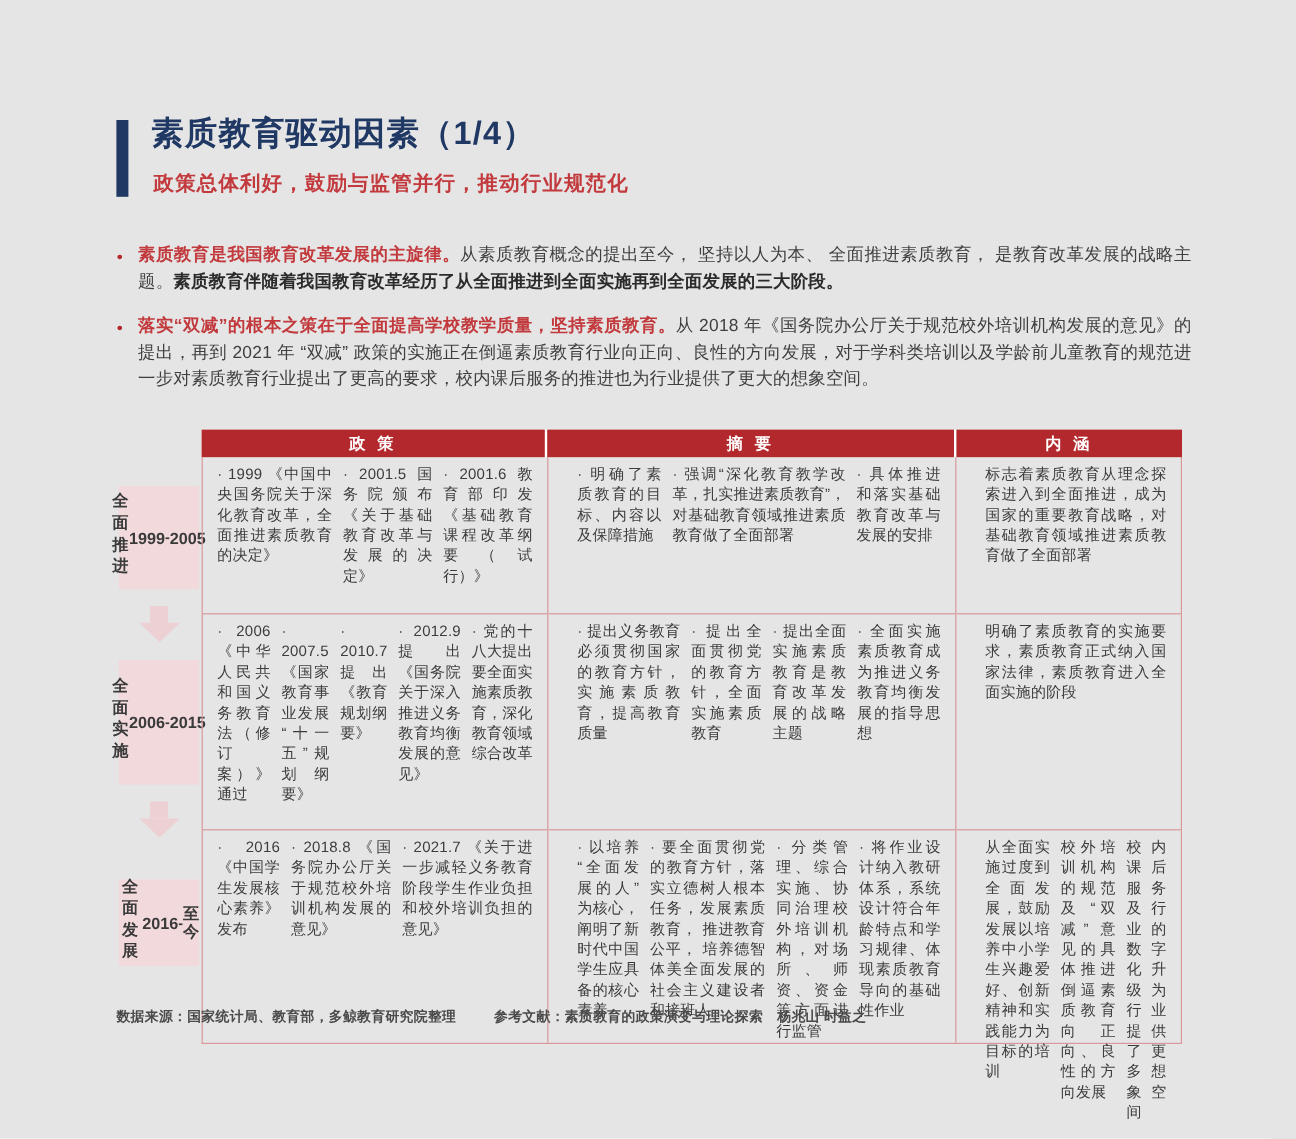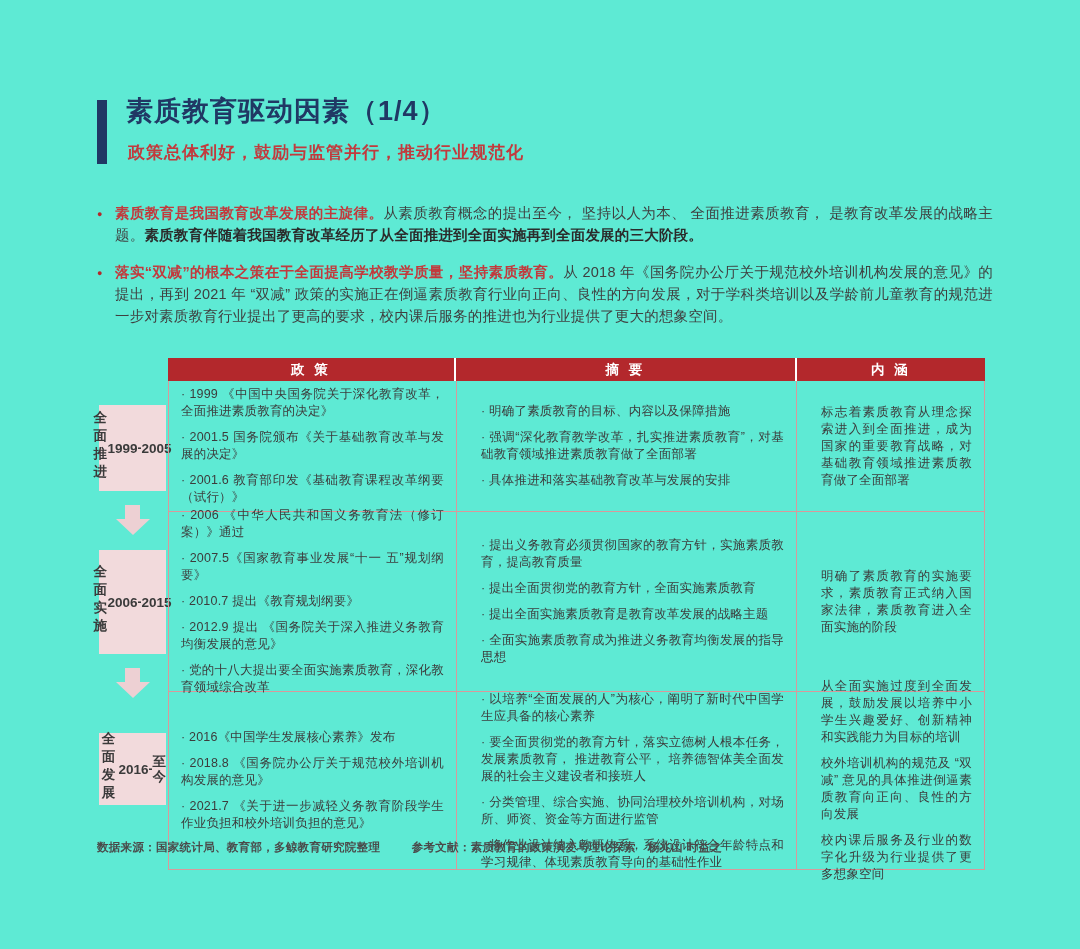--- a/index.html
+++ b/index.html
@@ -1,17 +1,17 @@
 <!DOCTYPE html>
 <html lang="zh"><head>
 <meta charset="utf-8">
 <style>
   html,body{margin:0;padding:0;background:#ffffff;}
   .slide{
-    position:relative;width:1080px;height:949px;background:#5eead4;overflow:hidden;
+    position:relative;width:1080px;height:949px;background:#e5e5e5;overflow:hidden;
     font-family:"Liberation Sans","DejaVu Sans",sans-serif;color:#3f3f3f;
   }
   
   .accent-bar{position:absolute;left:97px;top:100px;width:10px;height:64px;background:#203864;}
   .page-title{
     position:absolute;left:126px;top:93px;margin:0;
     font-size:27px;font-weight:bold;color:#203864;letter-spacing:1px;
   }
   .page-subtitle{
     position:absolute;left:128px;top:141px;margin:0;
@@ -47,21 +47,21 @@
   .th{
     background:#b3282c;color:#ffffff;font-weight:bold;font-size:13.5px;letter-spacing:3px;
     display:flex;align-items:center;justify-content:center;
   }
   .th.c1{width:286px;} .th.c2{width:339px;} .th.c3{flex:1;}
   .tbody{border:1px solid #d9999b;border-top:none;box-sizing:border-box;}
   .trow{display:flex;box-sizing:border-box;}
   .trow + .trow{border-top:1px solid #d9999b;}
   .r1{height:130px;} .r2{height:180px;} .r3{height:178px;}
   .td{
-    box-sizing:border-box;display:flex;flex-direction:column;justify-content:center;
+    box-sizing:border-box;display:flex;flex-direction:row;justify-content:center;
     padding:6px 12px;gap:9px;
   }
   .td + .td{border-left:1px solid #d9999b;padding-left:24px;}
   .td.c1{width:287px;} .td.c2{width:340px;} .td.c3{flex:1;}
   .td p{margin:0;font-size:12.5px;line-height:17px;color:#3c3c3c;letter-spacing:0.2px;text-align:justify;}
   
   .footer{
     position:absolute;left:97px;top:840px;font-size:11.5px;font-weight:bold;color:#4a4a4a;letter-spacing:0.3px;
   }
   .footer span{margin-right:28px;}

